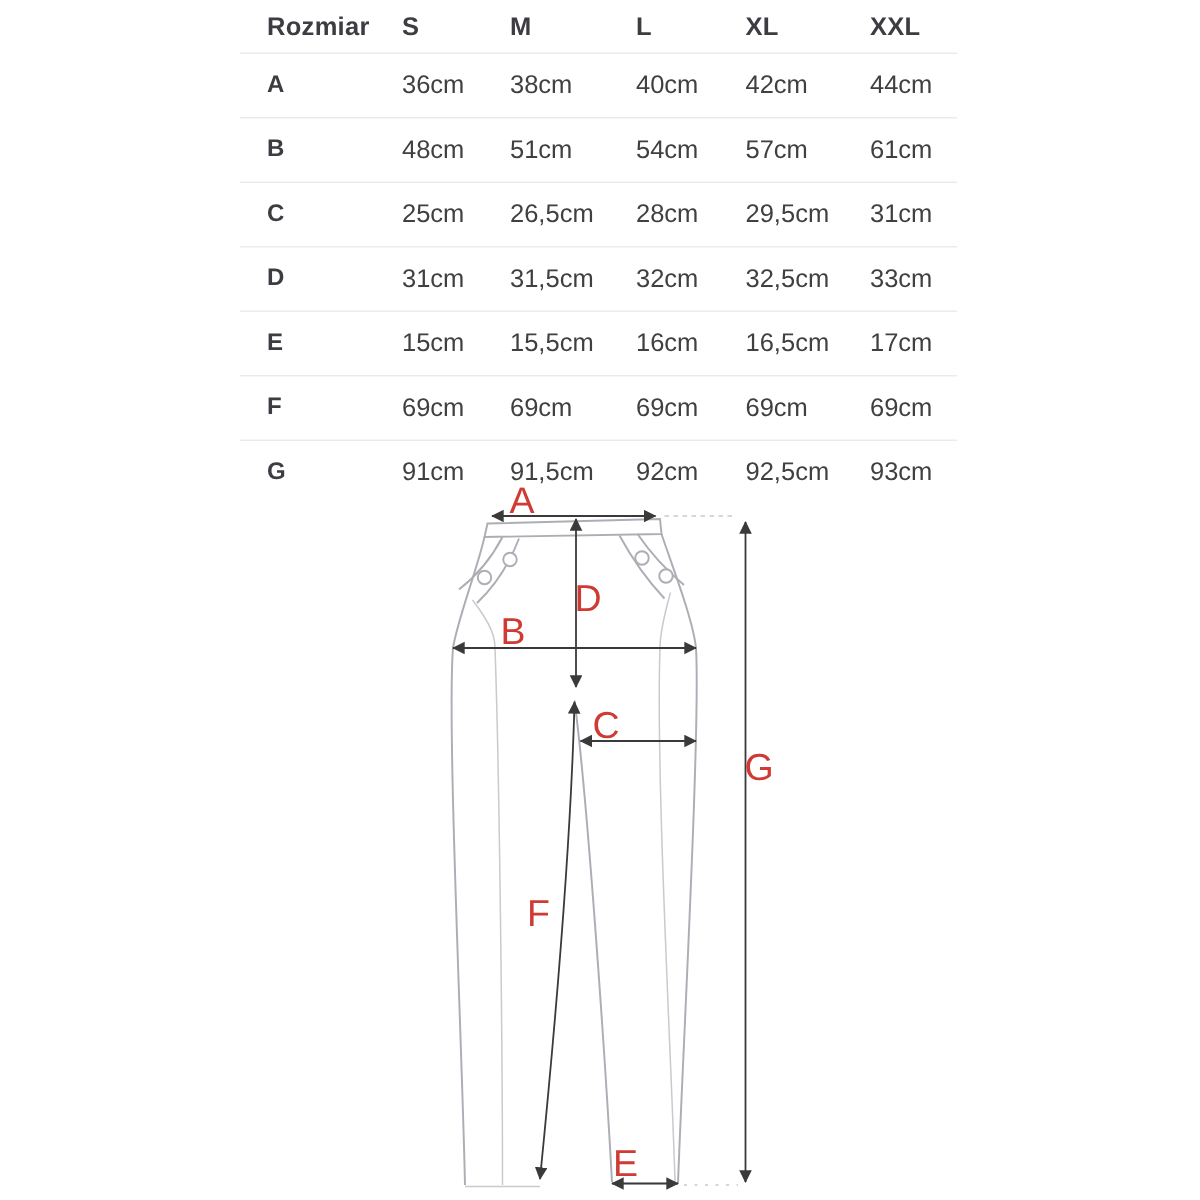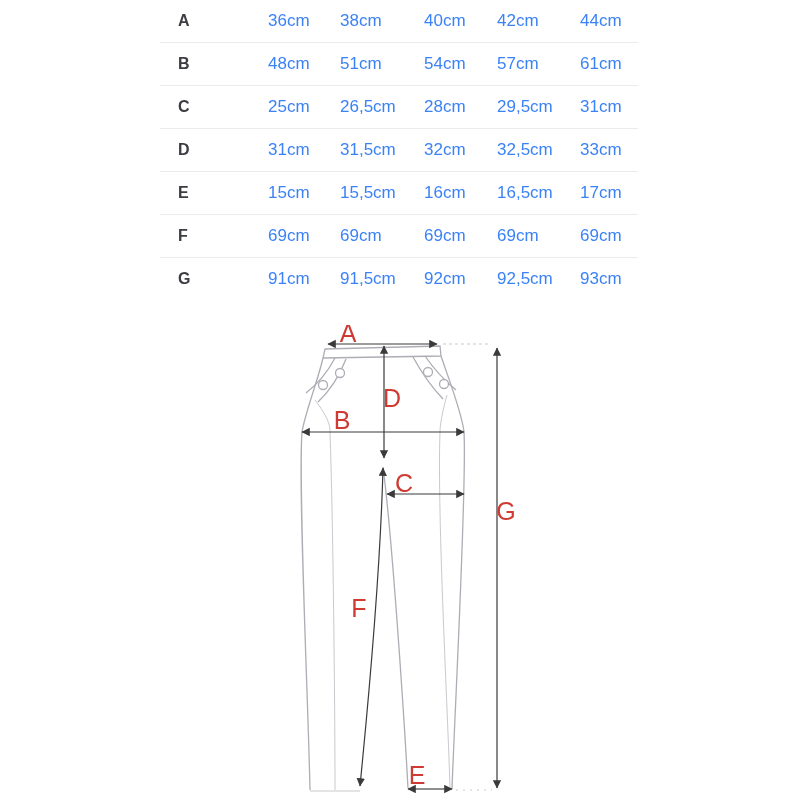--- a/index.html
+++ b/index.html
@@ -20,34 +20,42 @@
   .trow.header{height:35px;}
   .trow.data{height:42px;}
   .trow.data:last-child{border-bottom:none;}
   .hcell{
     font-size:17px;font-weight:700;color:#3c3c42;letter-spacing:.2px;
   }
   .lcell{
     font-size:16px;font-weight:700;color:#3c3c42;
   }
   .vcell{
-    font-size:17px;font-weight:400;color:#3b82f6;
+    font-size:17px;font-weight:400;color:#404040;
   }
   .diagram{
     position:absolute;left:280px;top:325px;width:260px;height:475px;
   }
   .dim-label{
     font-family:"Liberation Sans",sans-serif;
     font-size:25px;fill:#cf3a33;
   }
 </style>
 </head>
 <body>
 
 <div class="size-table">
+  <div class="trow header">
+    <div class="hcell">Rozmiar</div>
+    <div class="hcell">S</div>
+    <div class="hcell">M</div>
+    <div class="hcell">L</div>
+    <div class="hcell">XL</div>
+    <div class="hcell">XXL</div>
+  </div>
 
   <div class="trow data">
     <div class="lcell">A</div>
     <div class="vcell">36cm</div>
     <div class="vcell">38cm</div>
     <div class="vcell">40cm</div>
     <div class="vcell">42cm</div>
     <div class="vcell">44cm</div>
   </div>
 

